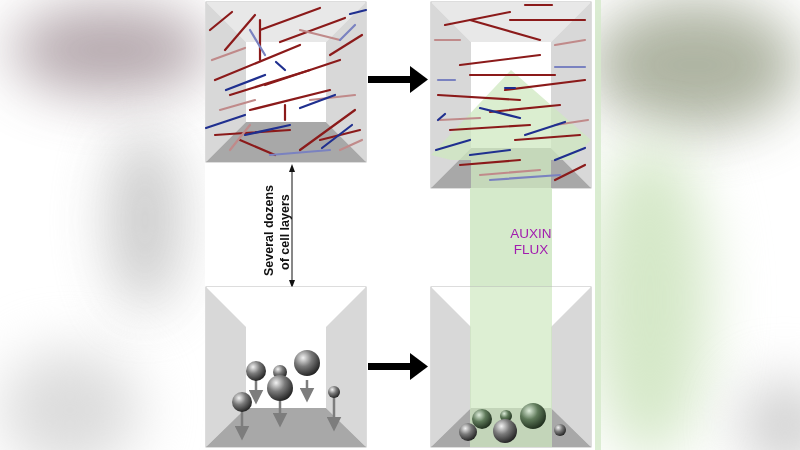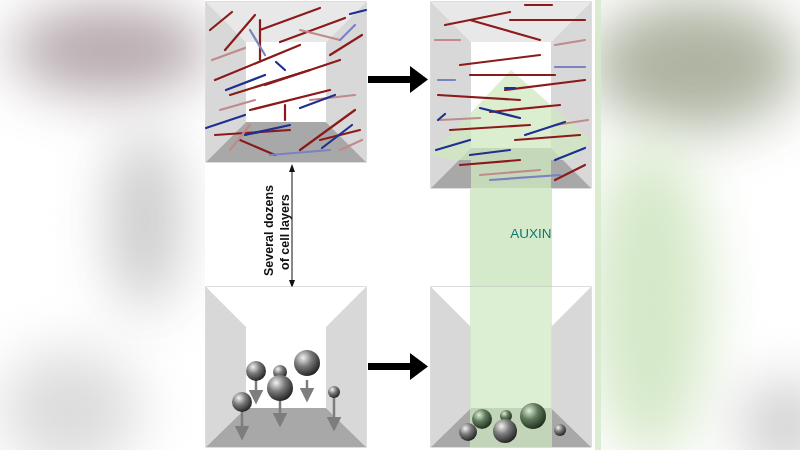--- a/index.html
+++ b/index.html
@@ -3,21 +3,21 @@
 <meta charset="utf-8">
 <style>
   html, body { margin: 0; padding: 0; }
   body { width: 800px; height: 450px; overflow: hidden; position: relative; background: #ffffff; font-family: "Liberation Sans", sans-serif; }
   .blur-bg { position: absolute; inset: 0; overflow: hidden; }
   .blob { position: absolute; border-radius: 50%; filter: blur(28px); }
   .stage { position: absolute; left: 205px; top: 0; width: 390px; height: 450px; background: #fff; }
   svg { position: absolute; left: 0; top: 0; }
   .label-rot { position: absolute; left: 238px; top: 166px; width: 120px; height: 120px; }
   .label-rot span { position: absolute; left: 0; top: 0; white-space: nowrap; font-weight: bold; font-size: 12.5px; color: #111; line-height: 15px; transform-origin: left top; }
-  .auxin { position: absolute; left: 470px; top: 226px; width: 122px; text-align: center; color: #0f766e; font-size: 13.5px; line-height: 16px; }
+  .auxin { position: absolute; left: 470px; top: 226px; width: 122px; text-align: center; color: #a21caf; font-size: 13.5px; line-height: 16px; }
 </style>
 </head>
 <body>
 
 <div class="blur-bg">
   <div class="blob" style="left:10px;top:5px;width:200px;height:90px;background:#a99aa0;opacity:.85"></div>
   <div class="blob" style="left:110px;top:130px;width:70px;height:180px;background:#c3c3c3;opacity:.9"></div>
   <div class="blob" style="left:0;top:350px;width:140px;height:120px;background:#dcdcdc"></div>
   <div class="blob" style="left:590px;top:0;width:210px;height:130px;background:#a6ac98;opacity:.9"></div>
   <div class="blob" style="left:590px;top:140px;width:120px;height:320px;background:#d5e8c8"></div>
@@ -184,13 +184,14 @@
   </g>
 </svg>
 
 <div class="label-rot">
   <span style="transform: translate(24px, 110px) rotate(-90deg);">Several dozens</span>
   <span style="transform: translate(40px, 104px) rotate(-90deg);">of cell layers</span>
 </div>
 
 <div class="auxin">
   <div>AUXIN</div>
+  <div>FLUX</div>
 </div>
 
 </body></html>

